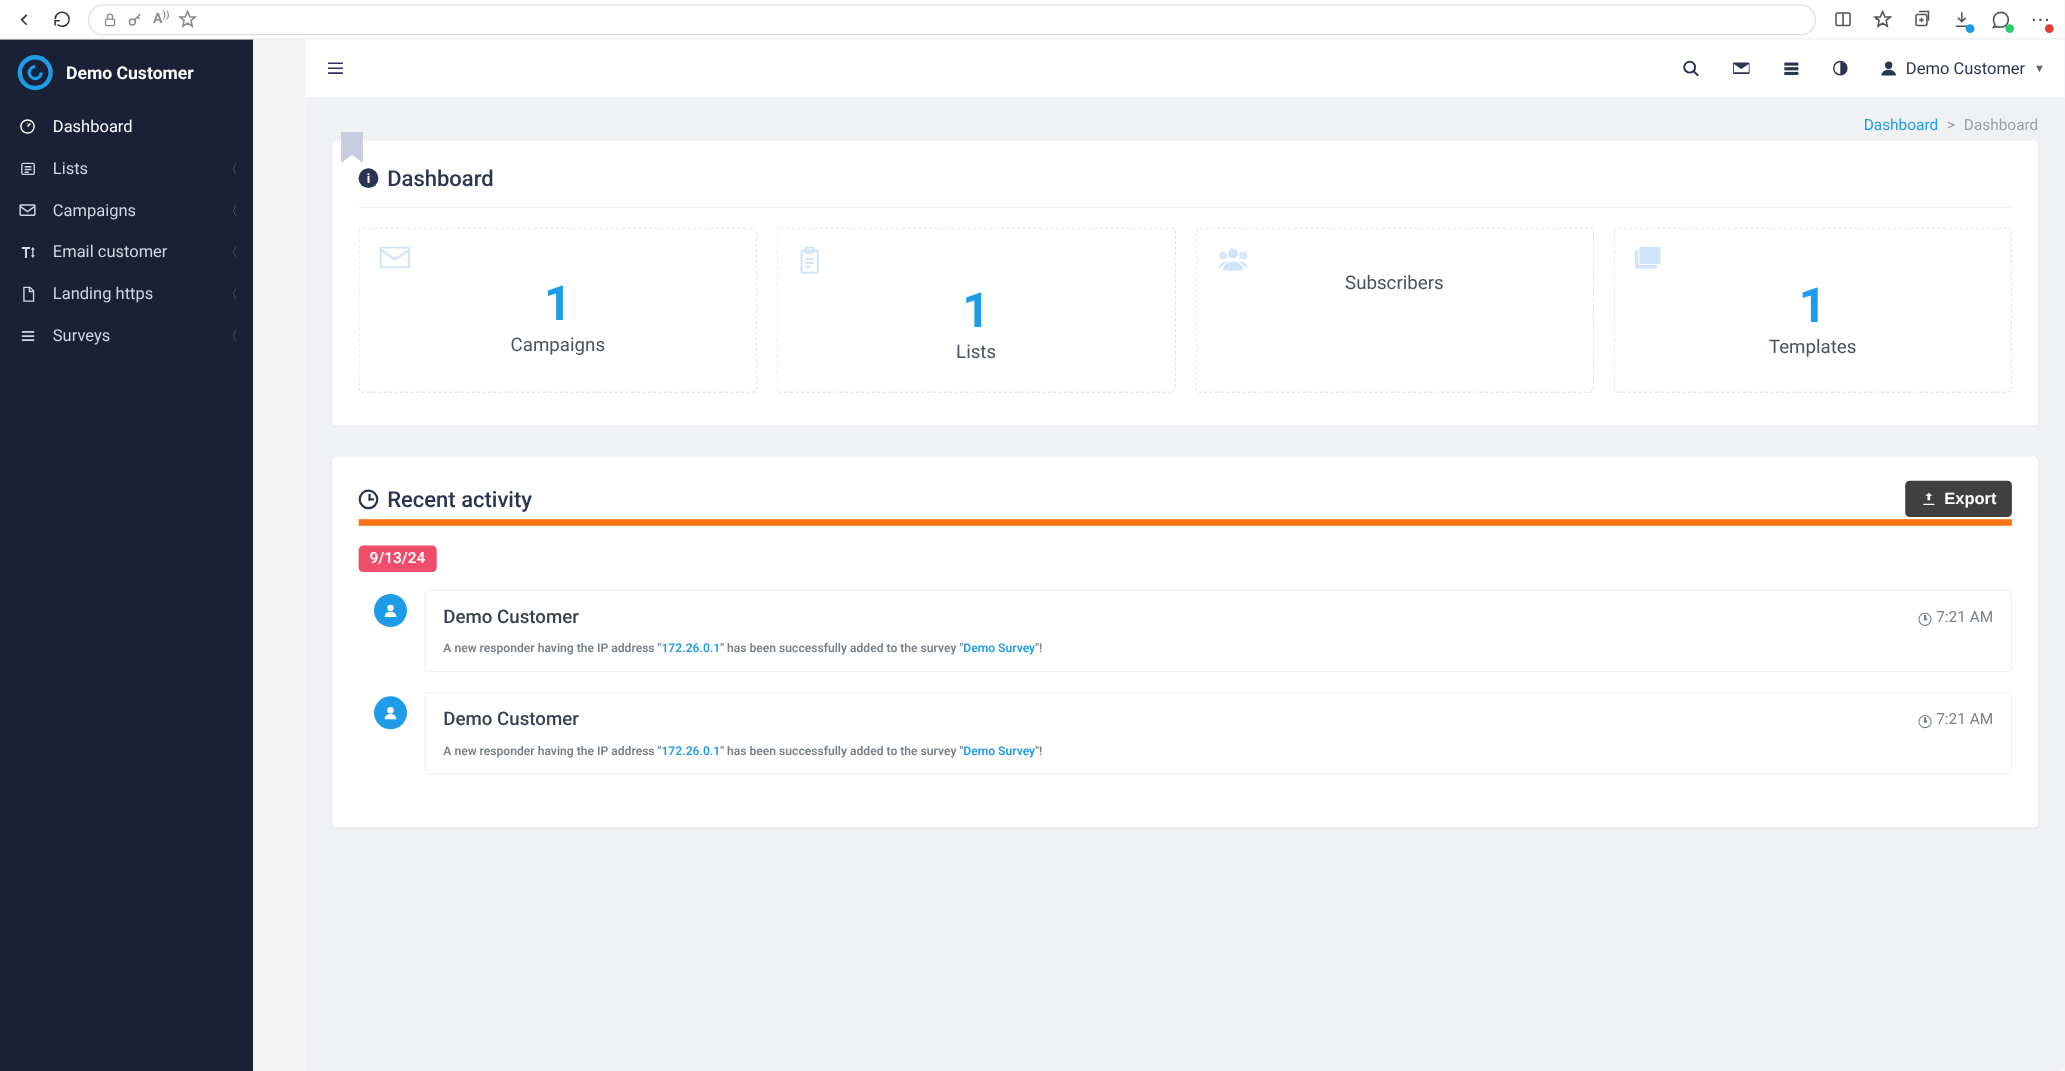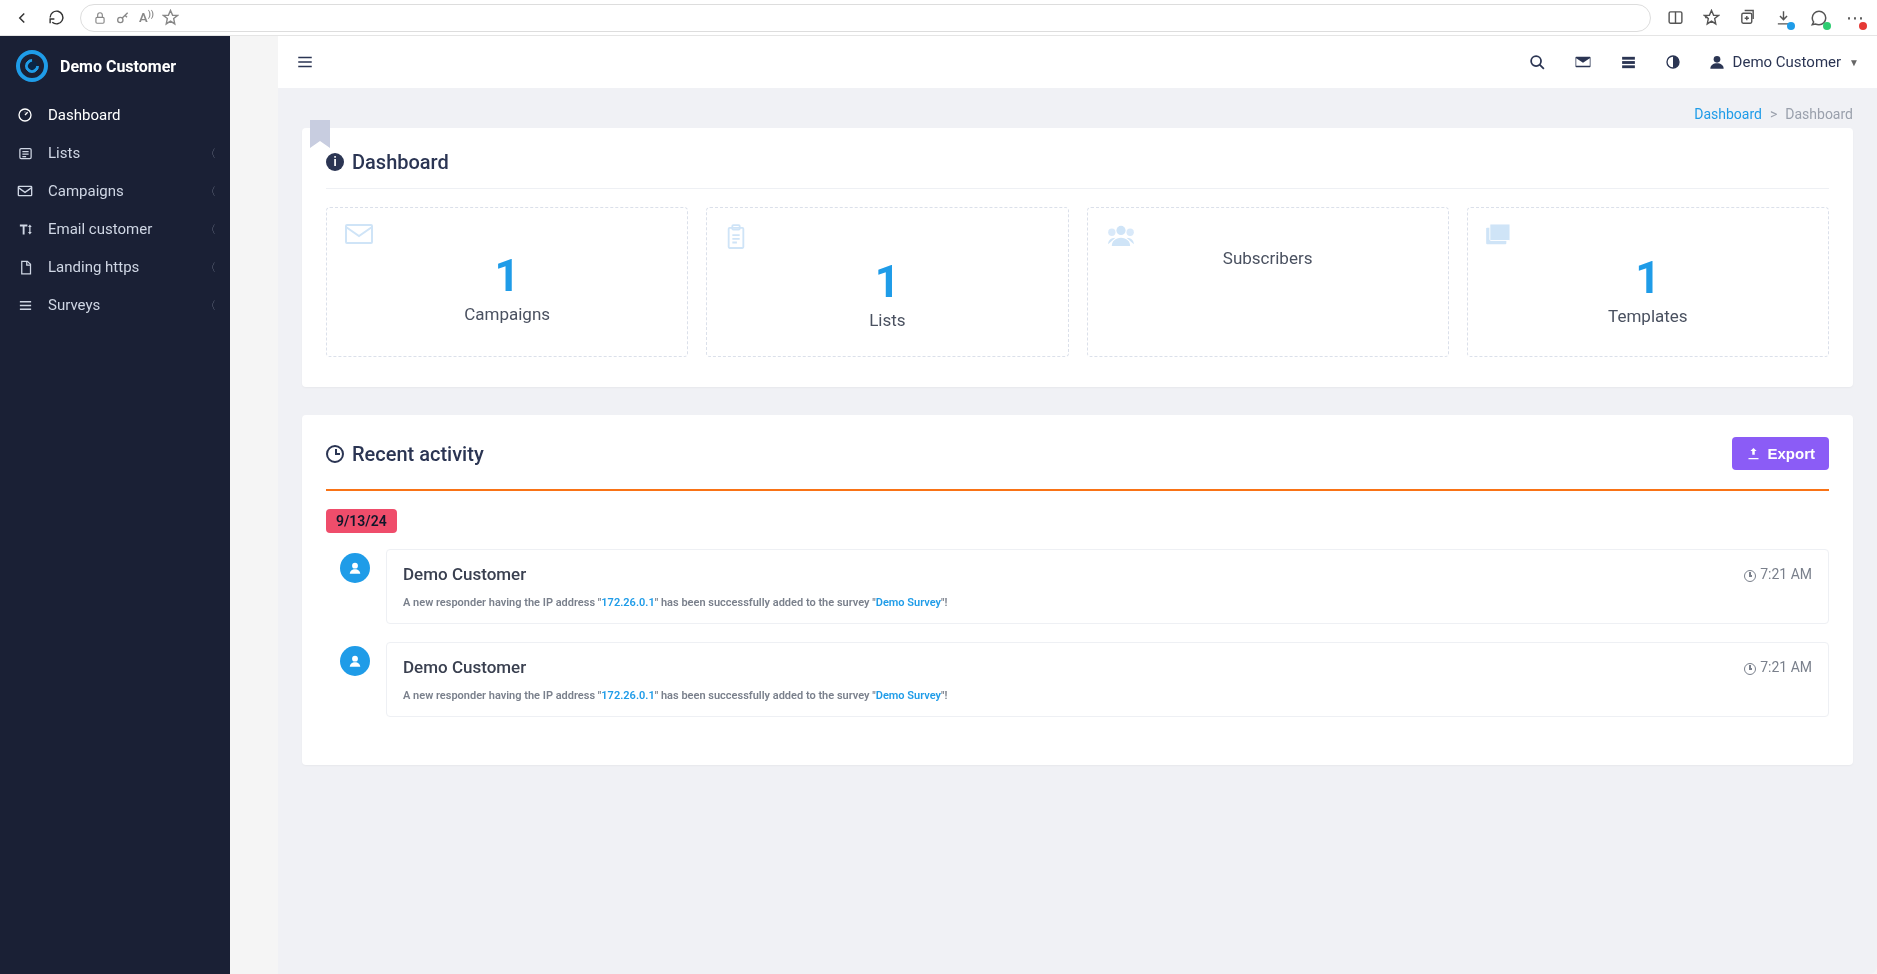--- a/index.html
+++ b/index.html
@@ -48,28 +48,28 @@
 .bookmark { position:absolute; top:-8px; left:8px; width:20px; height:28px; background:#c8cde0; clip-path: polygon(0 0, 100% 0, 100% 100%, 50% 75%, 0 100%);}
 .panel-title { display:flex; align-items:center; gap:8px; font-size:20px; color:#2b3553; font-weight:500; padding-bottom:14px; border-bottom:1px solid #eef0f4; margin-bottom:18px;}
 .info-icon { width:18px; height:18px; border-radius:50%; background:#2b3553; color:#fff; display:flex; align-items:center; justify-content:center; font-size:12px; font-weight:700;}
 
 .stats { display:flex; gap:18px; }
 .stat-card { flex:1; border:1px dashed #dbe0ea; border-radius:4px; padding:16px 18px 26px; position:relative; cursor:pointer; }
 .stat-icon { color:#cfe4f7; font-size:24px; }
 .stat-value { text-align:center; color:#1f9ce8; font-size:44px; font-weight:700; margin-top:6px; }
 .stat-label { text-align:center; color:#4a5160; font-size:17px; margin-top:2px;}
 
-.panel2 .panel-header-row { display:flex; justify-content:space-between; align-items:center; padding-bottom:19px; border-bottom:2px solid #f97316; margin-bottom:18px;}
+.panel2 .panel-header-row { display:flex; justify-content:space-between; align-items:center; padding-bottom:2px; border-bottom:6px solid #f97316; margin-bottom:18px;}
 .panel2 .panel-title2 { display:flex; align-items:center; gap:8px; font-size:20px; color:#2b3553; font-weight:500;}
 .clock-icon { width:18px; height:18px; border:2px solid #2b3553; border-radius:50%; position:relative;}
 .clock-icon::before { content:""; position:absolute; width:5px; height:2px; background:#2b3553; top:6px; left:7px;}
 .clock-icon::after { content:""; position:absolute; width:2px; height:6px; background:#2b3553; top:2px; left:7px;}
-.export-btn { background:#8b5cf6; color:#fff; border:none; border-radius:4px; padding:8px 14px; font-size:15px; font-weight:600; display:flex; align-items:center; gap:6px; cursor:pointer;}
-
-.date-badge { display:inline-block; background:#ef4d6b; color:#0f172a; font-size:14px; font-weight:600; padding:4px 10px; border-radius:4px; margin-bottom:16px;}
+.export-btn { background:#404040; color:#fff; border:none; border-radius:4px; padding:8px 14px; font-size:15px; font-weight:600; display:flex; align-items:center; gap:6px; cursor:pointer;}
+
+.date-badge { display:inline-block; background:#ef4d6b; color:#ffffff; font-size:14px; font-weight:600; padding:4px 10px; border-radius:4px; margin-bottom:16px;}
 
 .activity { display:flex; gap:16px; margin-bottom:18px; align-items:flex-start;}
 .activity-avatar { width:30px; height:30px; border-radius:50%; background:#1f9ce8; display:flex; align-items:center; justify-content:center; color:#fff; margin-left:14px; margin-top:4px; flex-shrink:0;}
 .activity-body { flex:1; border:1px solid #eef0f4; border-radius:4px; padding:14px 16px;}
 .activity-head { display:flex; justify-content:space-between; align-items:center; margin-bottom:12px;}
 .activity-user { color:#3a4050; font-size:17px; font-weight:500;}
 .activity-time { color:#7a808c; font-size:14px; display:flex; align-items:flex-end; gap:4px;}
 .activity-time .mini-clock { width:12px; height:12px; border:1.5px solid #7a808c; border-radius:50%; position:relative;}
 .activity-time .mini-clock::before{content:"";position:absolute;width:3px;height:1.5px;background:#7a808c;top:4px;left:4px;}
 .activity-time .mini-clock::after{content:"";position:absolute;width:1.5px;height:4px;background:#7a808c;top:1px;left:4px;}

